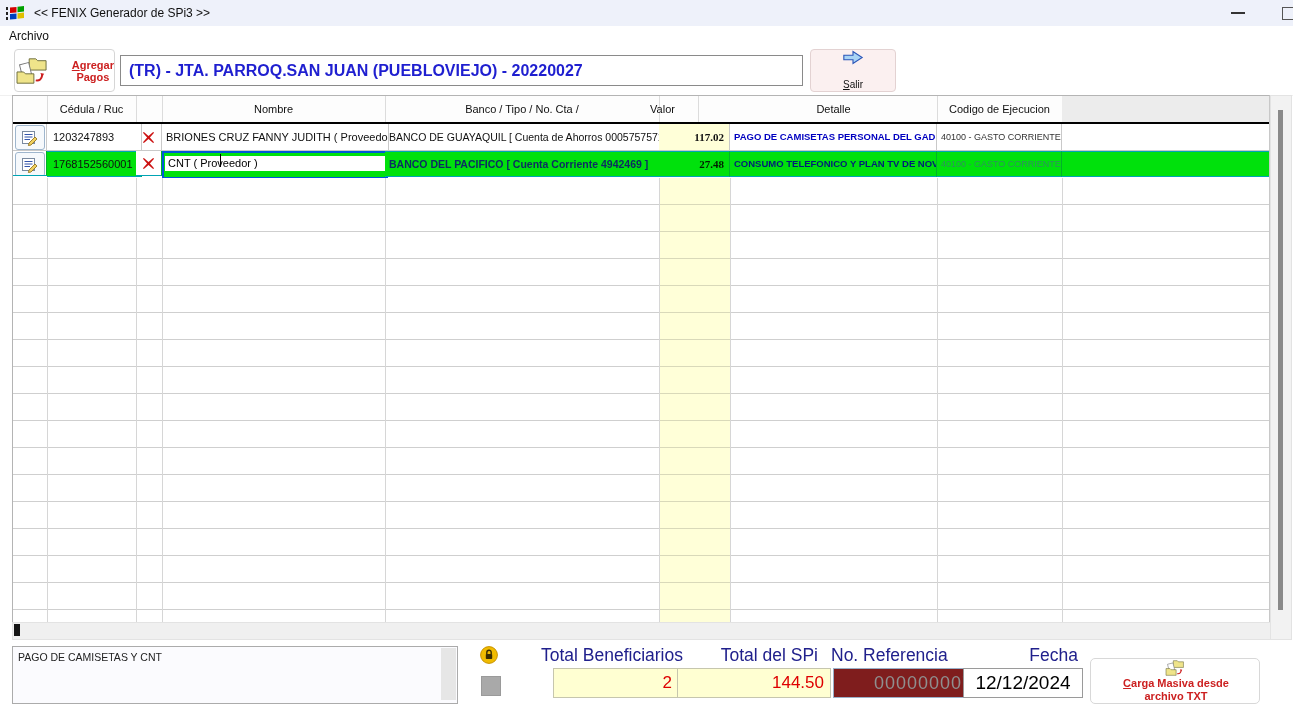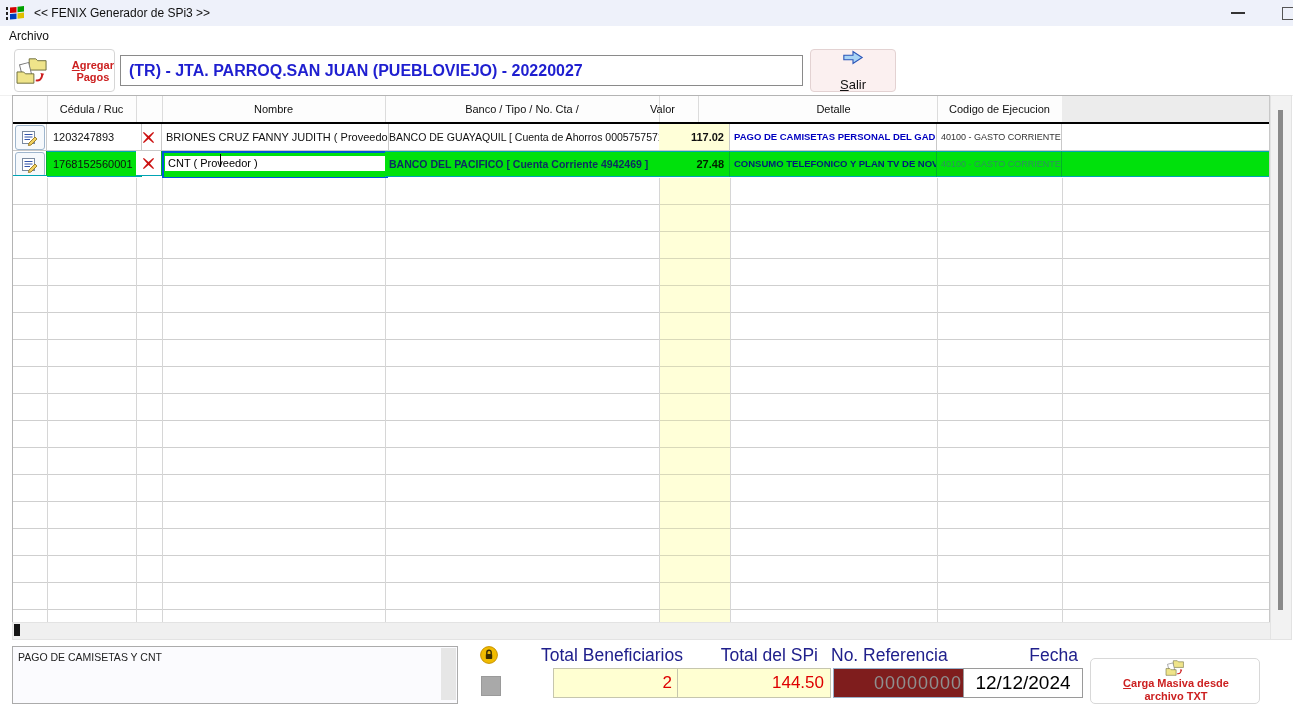--- a/index.html
+++ b/index.html
@@ -20,21 +20,21 @@
   
   .menubar{left:0;top:26px;width:1293px;height:18px;background:#ffffff;}
   .menu-item{font-size:12px;color:#111;padding:2px 9px;display:inline-block;}
 
   
   .toolbar{left:0;top:44px;width:1293px;height:51px;background:#fff;border-bottom:1px solid #f0f0f0;}
   .btn{border-radius:4px;display:flex;align-items:center;justify-content:space-between;cursor:default;}
   .btn-agregar{left:14px;top:5px;width:99px;height:41px;background:#fff;border:1px solid #d6d6d6;}
   .btn-agregar .lbl{color:#cc2020;font-weight:bold;font-size:11px;line-height:12px;text-align:center;margin-left:4px;}
   .btn-salir{left:810px;top:5px;width:84px;height:41px;background:#fbf0f0;border:1px solid #e3d2d2;flex-direction:column;}
-  .btn-salir .lbl{color:#111;font-size:13px;line-height:13px;}
+  .btn-salir .lbl{color:#111;font-size:10px;line-height:13px;}
   .ul-first::first-letter{text-decoration:underline;}
   .title-input{left:120px;top:11px;width:673px;height:29px;border:1px solid #8a8a8a;background:#fff;
     color:#1f1fd0;font-weight:bold;font-size:16px;line-height:29px;padding-left:8px;white-space:nowrap;overflow:hidden;}
 
   
   .grid{left:12px;top:95px;width:1256px;height:527px;border-left:1px solid #b4b4b4;border-top:1px solid #b4b4b4;border-right:1px solid #c8c8c8;background:#fff;}
   .g-header{left:0;top:0;width:1256px;height:26px;background:#fdfdfd;border-bottom:2px solid #000;}
   .hcell{position:absolute;top:0;height:26px;line-height:26px;text-align:center;font-size:11px;color:#101010;border-right:1px solid #dcdcdc;}
   .hc-icon{left:0;width:34px;}
   .hc-cedula{left:34px;width:89px;}
@@ -49,21 +49,21 @@
   .grow{position:absolute;left:0;width:1256px;height:27px;}
   .row1{top:28px;}
   .row2{top:55px;}
   .cell{position:absolute;top:0;height:26px;border-right:1px solid #c9c9c9;border-bottom:1px solid #c9c9c9;
     font-size:11px;color:#101010;line-height:26px;white-space:nowrap;overflow:hidden;}
   .c-icon{left:0;width:33px;}
   .c-cedula{left:34px;width:88px;padding-left:6px;}
   .c-x{left:123px;width:25px;}
   .c-nombre{left:149px;width:222px;padding-left:4px;}
   .c-banco{left:372px;width:273px;padding-left:4px;font-size:10.5px;}
-  .c-valor{left:646px;width:65px;padding-right:5px;text-align:right;font-weight:bold;background:#ffffd8;}
+  .c-valor{left:646px;width:65px;padding-right:5px;text-align:right;font-weight:bold;background:#ffffd8;font-family:Liberation Serif, serif;}
   .c-detalle{left:717px;width:202px;padding-left:4px;font-size:9.5px;font-weight:bold;color:#0000c0;}
   .c-codigo{left:924px;width:120px;padding-left:4px;font-size:9px;color:#333;}
   .c-extra{left:1049px;width:207px;border-right:none;}
 
   .row2 .cell{background:#00e10c;border-right:1px solid #00b22a;border-bottom:1px solid #00a4b4;border-top:1px solid #00a4b4;height:24px;line-height:24px;}
   .row2 .c-valor{background:#00e10c;color:#002000;}
   .row2 .c-detalle{color:#001e78;}
   .row2 .c-codigo{color:#2f8f5f;}
   .row2 .c-banco{color:#0d2d62;font-weight:bold;}
   .row2 .c-extra{border-right:none;}

